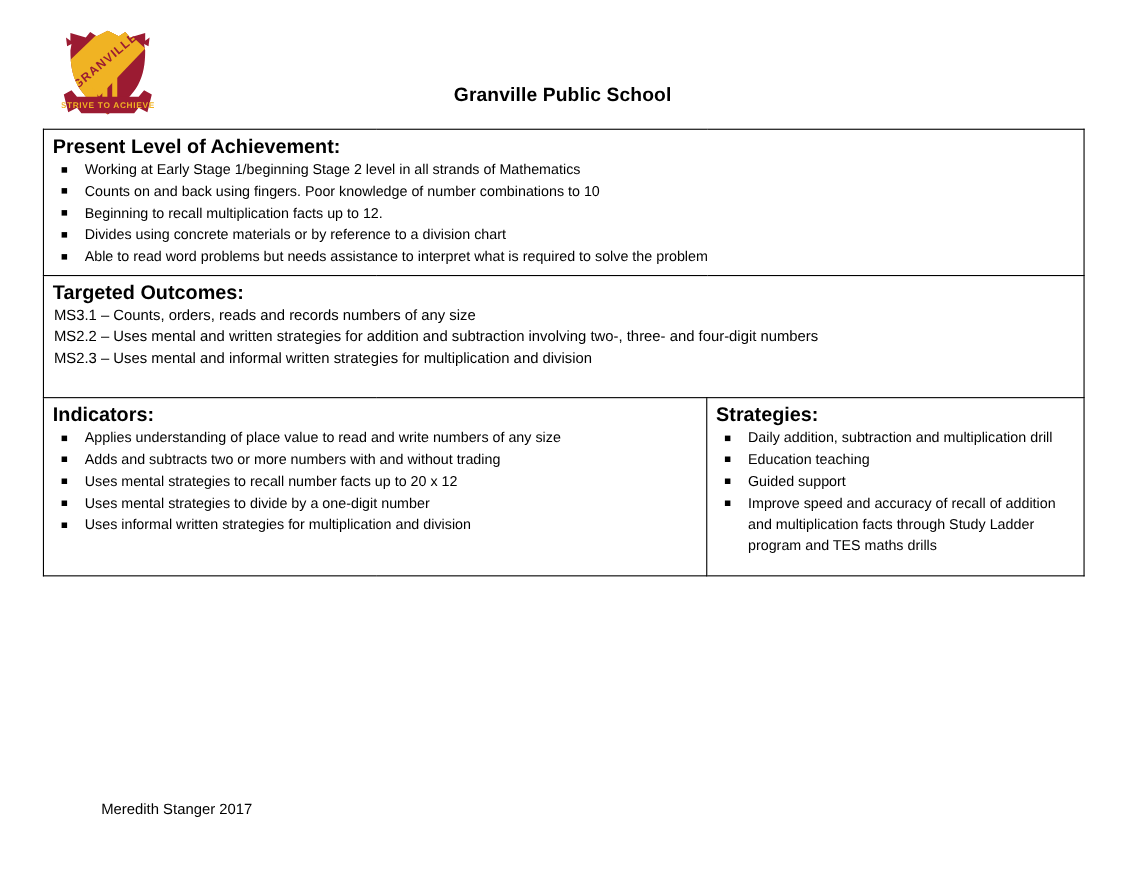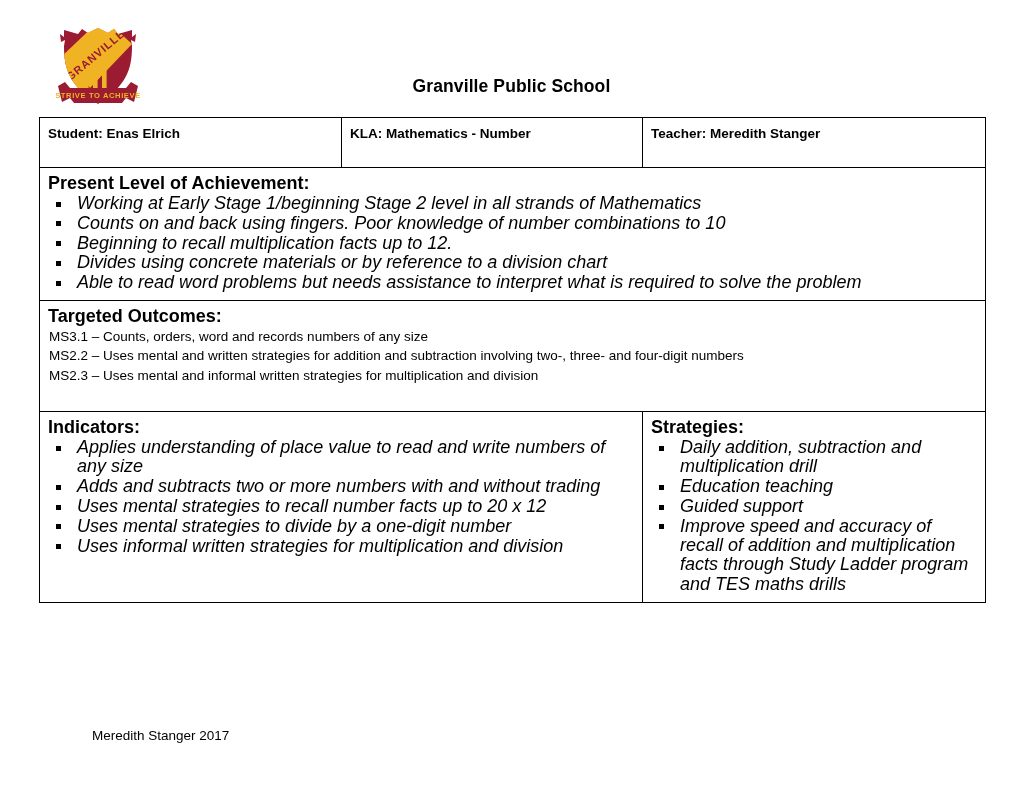--- a/index.html
+++ b/index.html
@@ -74,24 +74,23 @@
   }
 
   ul.bullets {
     list-style: none;
     margin: 0;
     padding: 0;
   }
   ul.bullets li {
     position: relative;
     padding-left: 29px;
-    font-size: 18px;
+    font-size: 13px;
     line-height: 19.3px;
     margin: 0 0 0.5px 0;
-    font-style: italic;
   }
   ul.bullets li::before {
     content: "";
     position: absolute;
     left: 8px;
     top: 7.5px;
     width: 5px;
     height: 5px;
     background: #000000;
   }
@@ -156,49 +155,38 @@
   </div>
 </div>
 
 <table class="iep-table">
   <colgroup>
     <col style="width:302px">
     <col style="width:301px">
     <col style="width:343px">
   </colgroup>
   <tbody>
-    <tr class="row-info">
-      <td>
-        <div class="field-line">Student:  Enas Elrich</div>
-      </td>
-      <td>
-        <div class="field-line">KLA:  Mathematics - Number</div>
-      </td>
-      <td>
-        <div class="field-line">Teacher:  Meredith Stanger</div>
-      </td>
-    </tr>
 
     <tr>
       <td colspan="3">
         <div class="sec-title">Present Level of Achievement:</div>
         <ul class="bullets">
           <li>Working at Early Stage 1/beginning Stage 2 level in all strands of Mathematics</li>
           <li>Counts on and back using fingers. Poor knowledge of number combinations to 10</li>
           <li>Beginning to recall multiplication facts up to 12.</li>
           <li>Divides using concrete materials or by reference to a division chart</li>
           <li>Able to read word problems but needs assistance to interpret what is required to solve the problem</li>
         </ul>
       </td>
     </tr>
 
     <tr>
       <td colspan="3">
         <div class="sec-title">Targeted Outcomes:</div>
-        <div class="plain-line">MS3.1 – Counts, orders, word and records numbers of any size</div>
+        <div class="plain-line">MS3.1 – Counts, orders, reads and records numbers of any size</div>
         <div class="plain-line">MS2.2 – Uses mental and written strategies for addition and subtraction involving two-, three- and four-digit numbers</div>
         <div class="plain-line">MS2.3 – Uses mental and informal written strategies for multiplication and division</div>
         <div class="plain-line">&nbsp;</div>
       </td>
     </tr>
 
     <tr>
       <td colspan="2" class="cell-indicators">
         <div class="sec-title">Indicators:</div>
         <ul class="bullets">

